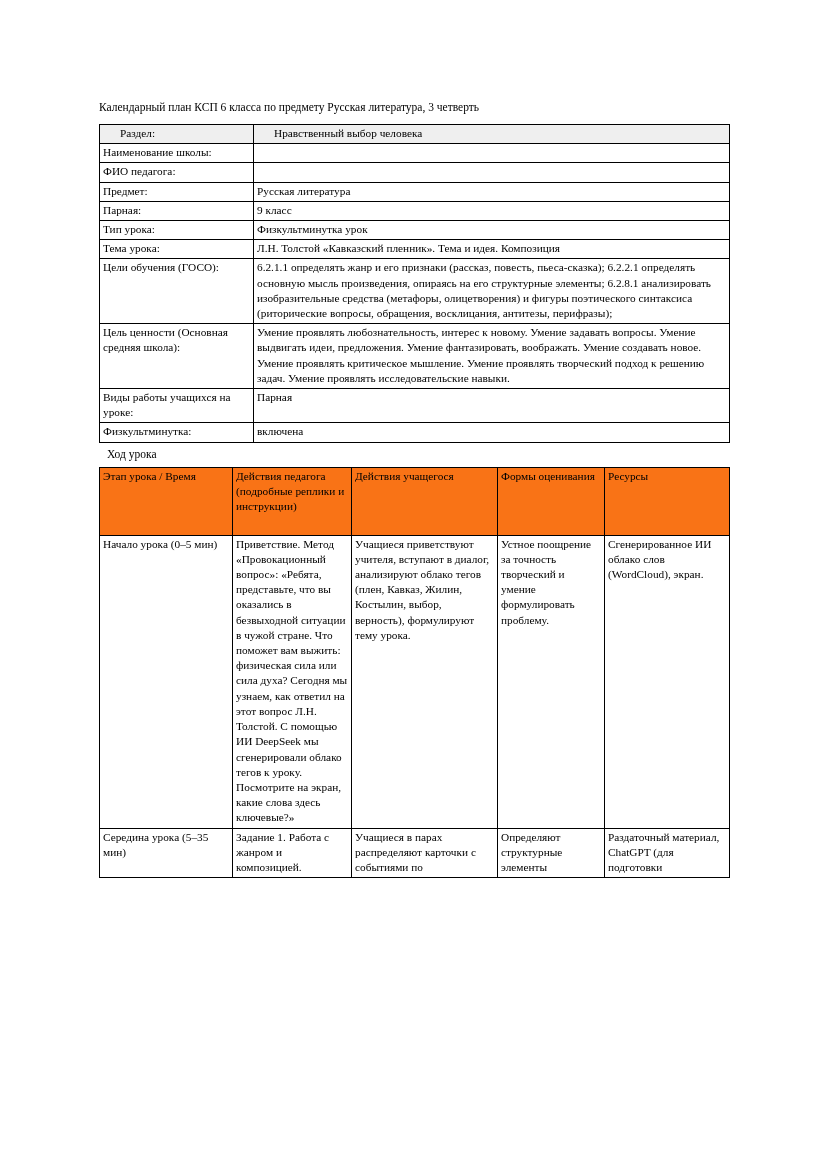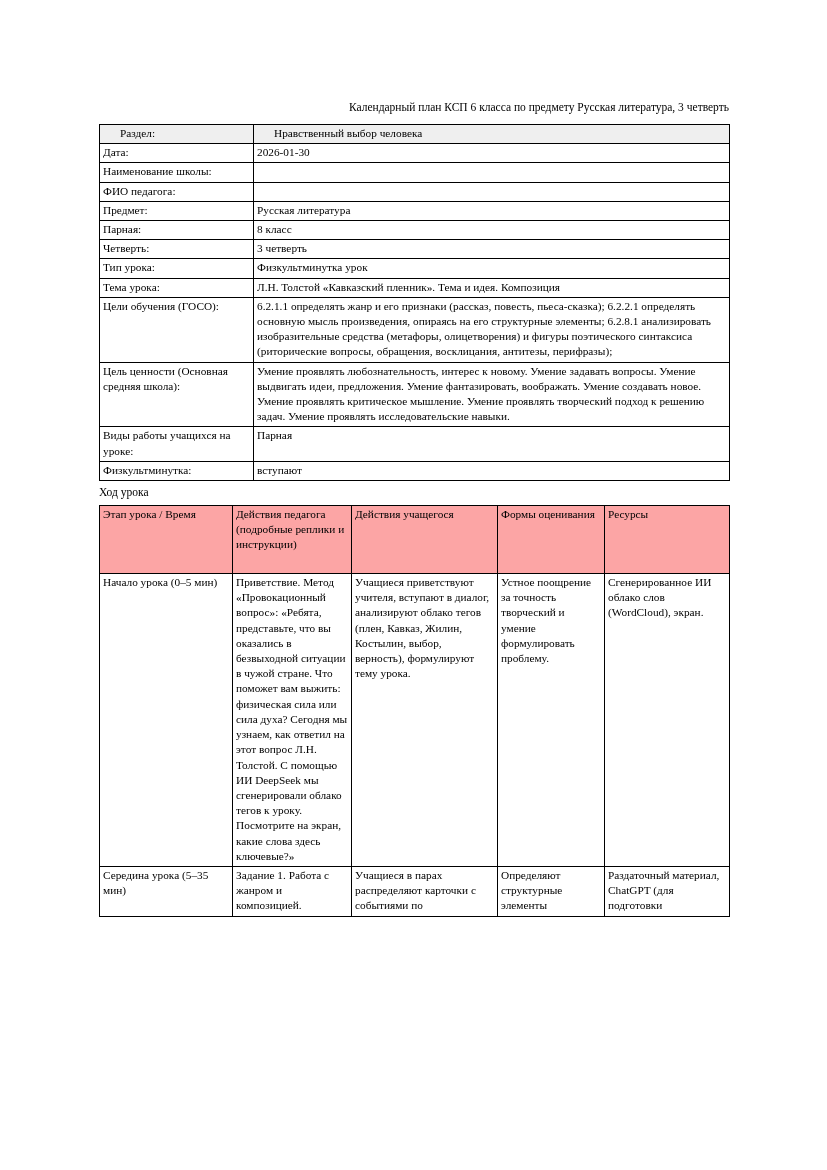--- a/index.html
+++ b/index.html
@@ -26,26 +26,25 @@
     position: absolute;
     left: 99px;
     top: 100px;
     width: 630px;
   }
   .doc-title {
     font-size: 11.5px;
     line-height: 15px;
     margin: 0 0 9px 0;
     white-space: nowrap;
-    text-align: right;
   }
   .section-label {
     font-size: 11.5px;
     line-height: 15px;
-    margin: 4px 0 5px 0;
+    margin: 4px 0 5px 8px;
   }
 
   table.doc-table {
     border-collapse: collapse;
     table-layout: fixed;
     width: 630px;
     border: 1px solid #000000;
   }
   table.doc-table td,
   table.doc-table th {
@@ -66,21 +65,21 @@
   .t1 col.c2 { width: 476px; }
   .t1 tr.shaded td { background: #efefef; padding-left: 20px; }
   .t1 td.empty { height: 15.2px; }
 
   
   .t2 col.k1 { width: 133px; }
   .t2 col.k2 { width: 119px; }
   .t2 col.k3 { width: 146px; }
   .t2 col.k4 { width: 107px; }
   .t2 col.k5 { width: 125px; }
-  .t2 thead td { background: #fca5a5; }
+  .t2 thead td { background: #f97316; }
   .t2 .hdr-cell { height: 64px; }
   .t2 .stage-cell { }
 </style>
 </head>
 <body>
 
 <div class="page">
   <div class="content">
 
     <p class="doc-title">Календарный план КСП 6 класса по предмету Русская литература, 3 четверть</p>
@@ -89,42 +88,34 @@
       <colgroup>
           <col class="c1">
           <col class="c2">
         </colgroup>
       <tbody>
         <tr class="shaded">
           <td>Раздел:</td>
           <td>Нравственный выбор человека</td>
         </tr>
         <tr>
-          <td>Дата:</td>
-          <td>2026-01-30</td>
-        </tr>
-        <tr>
           <td>Наименование школы:</td>
           <td class="empty"></td>
         </tr>
         <tr>
           <td>ФИО педагога:</td>
           <td class="empty"></td>
         </tr>
         <tr>
           <td>Предмет:</td>
           <td>Русская литература</td>
         </tr>
         <tr>
           <td>Парная:</td>
-          <td>8 класс</td>
-        </tr>
-        <tr>
-          <td>Четверть:</td>
-          <td>3 четверть</td>
+          <td>9 класс</td>
         </tr>
         <tr>
           <td>Тип урока:</td>
           <td>Физкультминутка урок</td>
         </tr>
         <tr>
           <td>Тема урока:</td>
           <td>Л.Н. Толстой «Кавказский пленник». Тема и идея. Композиция</td>
         </tr>
         <tr>
@@ -134,21 +125,21 @@
         <tr>
           <td>Цель ценности (Основная средняя школа):</td>
           <td>Умение проявлять любознательность, интерес к новому. Умение задавать вопросы. Умение выдвигать идеи, предложения. Умение фантазировать, воображать. Умение создавать новое. Умение проявлять критическое мышление. Умение проявлять творческий подход к решению задач. Умение проявлять исследовательские навыки.</td>
         </tr>
         <tr>
           <td>Виды работы учащихся на уроке:</td>
           <td>Парная</td>
         </tr>
         <tr>
           <td>Физкультминутка:</td>
-          <td>вступают</td>
+          <td>включена</td>
         </tr>
       </tbody>
     </table>
 
     <p class="section-label">Ход урока</p>
 
     <table class="doc-table t2">
       <colgroup>
           <col class="k1">
           <col class="k2">

